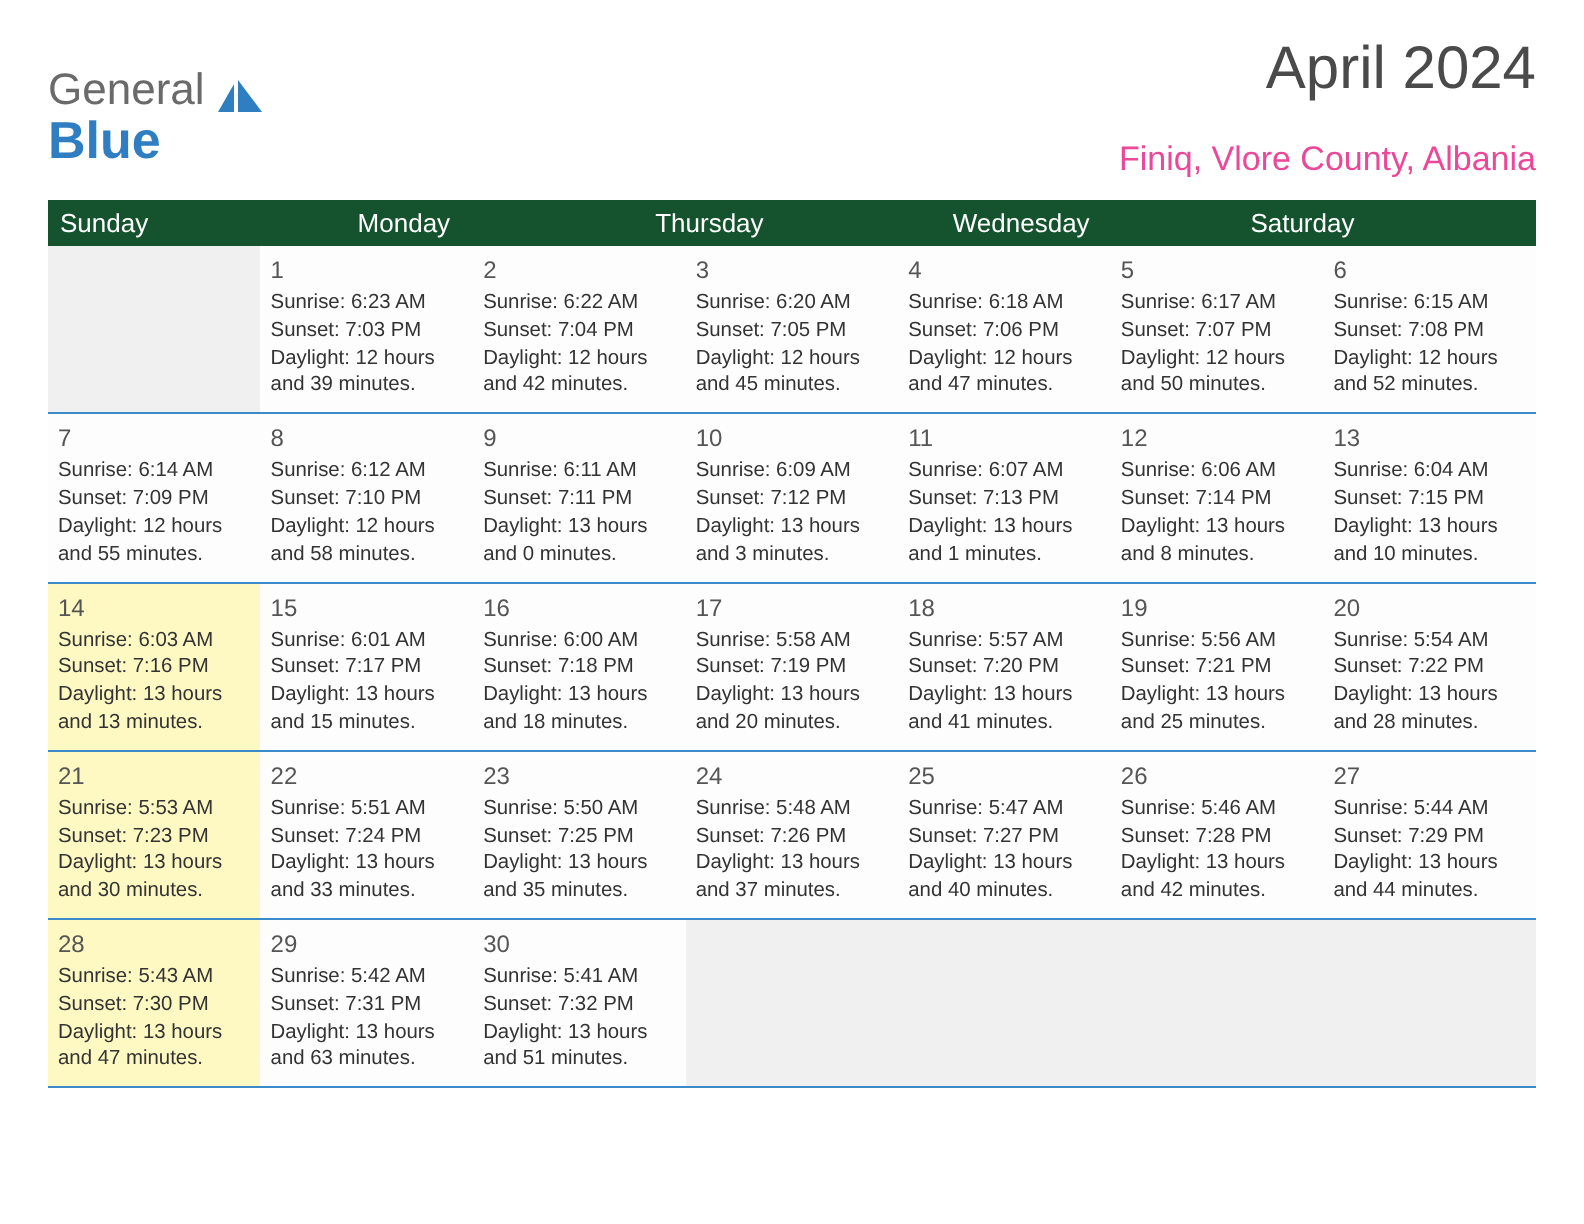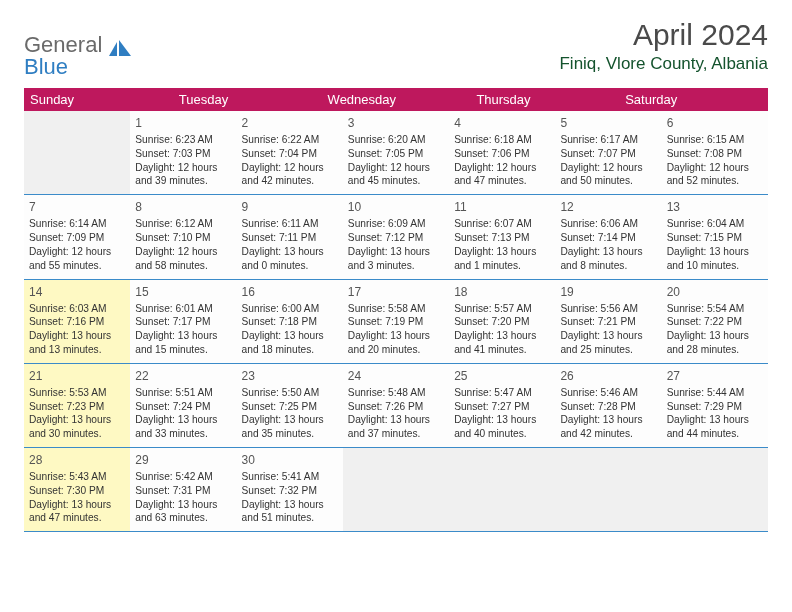--- a/index.html
+++ b/index.html
@@ -26,48 +26,48 @@
     gap: 2px;
     margin-top: 16px;
   }
   .logo-text {
     font-size: 22px;
     font-weight: 400;
     color: #6a6a6a;
     line-height: 1;
   }
   .logo-blue {
-    font-size: 22px;
-    font-weight: 400;
+    font-size: 26px;
+    font-weight: 700;
     color: #2f7ec2;
     line-height: 1;
   }
   .logo-icon {
     margin-left: 2px;
     margin-bottom: -6px;
   }
   .title-block {
     text-align: right;
   }
   .month-title {
     font-size: 30px;
     font-weight: 400;
     color: #4a4a4a;
   }
   .location {
     font-size: 17px;
-    color: #14532d;
-    margin-top: 2px;
+    color: #ec4899;
+    margin-top: 18px;
   }
   .calendar {
     width: 100%;
   }
   .daybar {
     display: flex;
-    background: #be185d;
+    background: #14532d;
   }
   .daybar div {
     flex: 1;
     color: #fff;
     font-size: 13px;
     padding: 4px 6px;
   }
   .week {
     display: flex;
     border-bottom: 1px solid #3b8bc9;
@@ -118,23 +118,23 @@
     </div>
     <div class="title-block">
       <div class="month-title">April 2024</div>
       <div class="location">Finiq, Vlore County, Albania</div>
     </div>
   </div>
 
   <div class="calendar">
     <div class="daybar">
       <div>Sunday</div>
-      <div>Tuesday</div>
+      <div>Monday</div>
+      <div>Thursday</div>
       <div>Wednesday</div>
-      <div>Thursday</div>
       <div>Saturday</div>
     </div>
     <div id="weeks-container">
         <div class="week">
           <div class="cell blank"></div>
           <div class="cell">
             <div class="daynum">1</div>
             <p>Sunrise: 6:23 AM</p>
             <p>Sunset: 7:03 PM</p>
             <p>Daylight: 12 hours</p>

